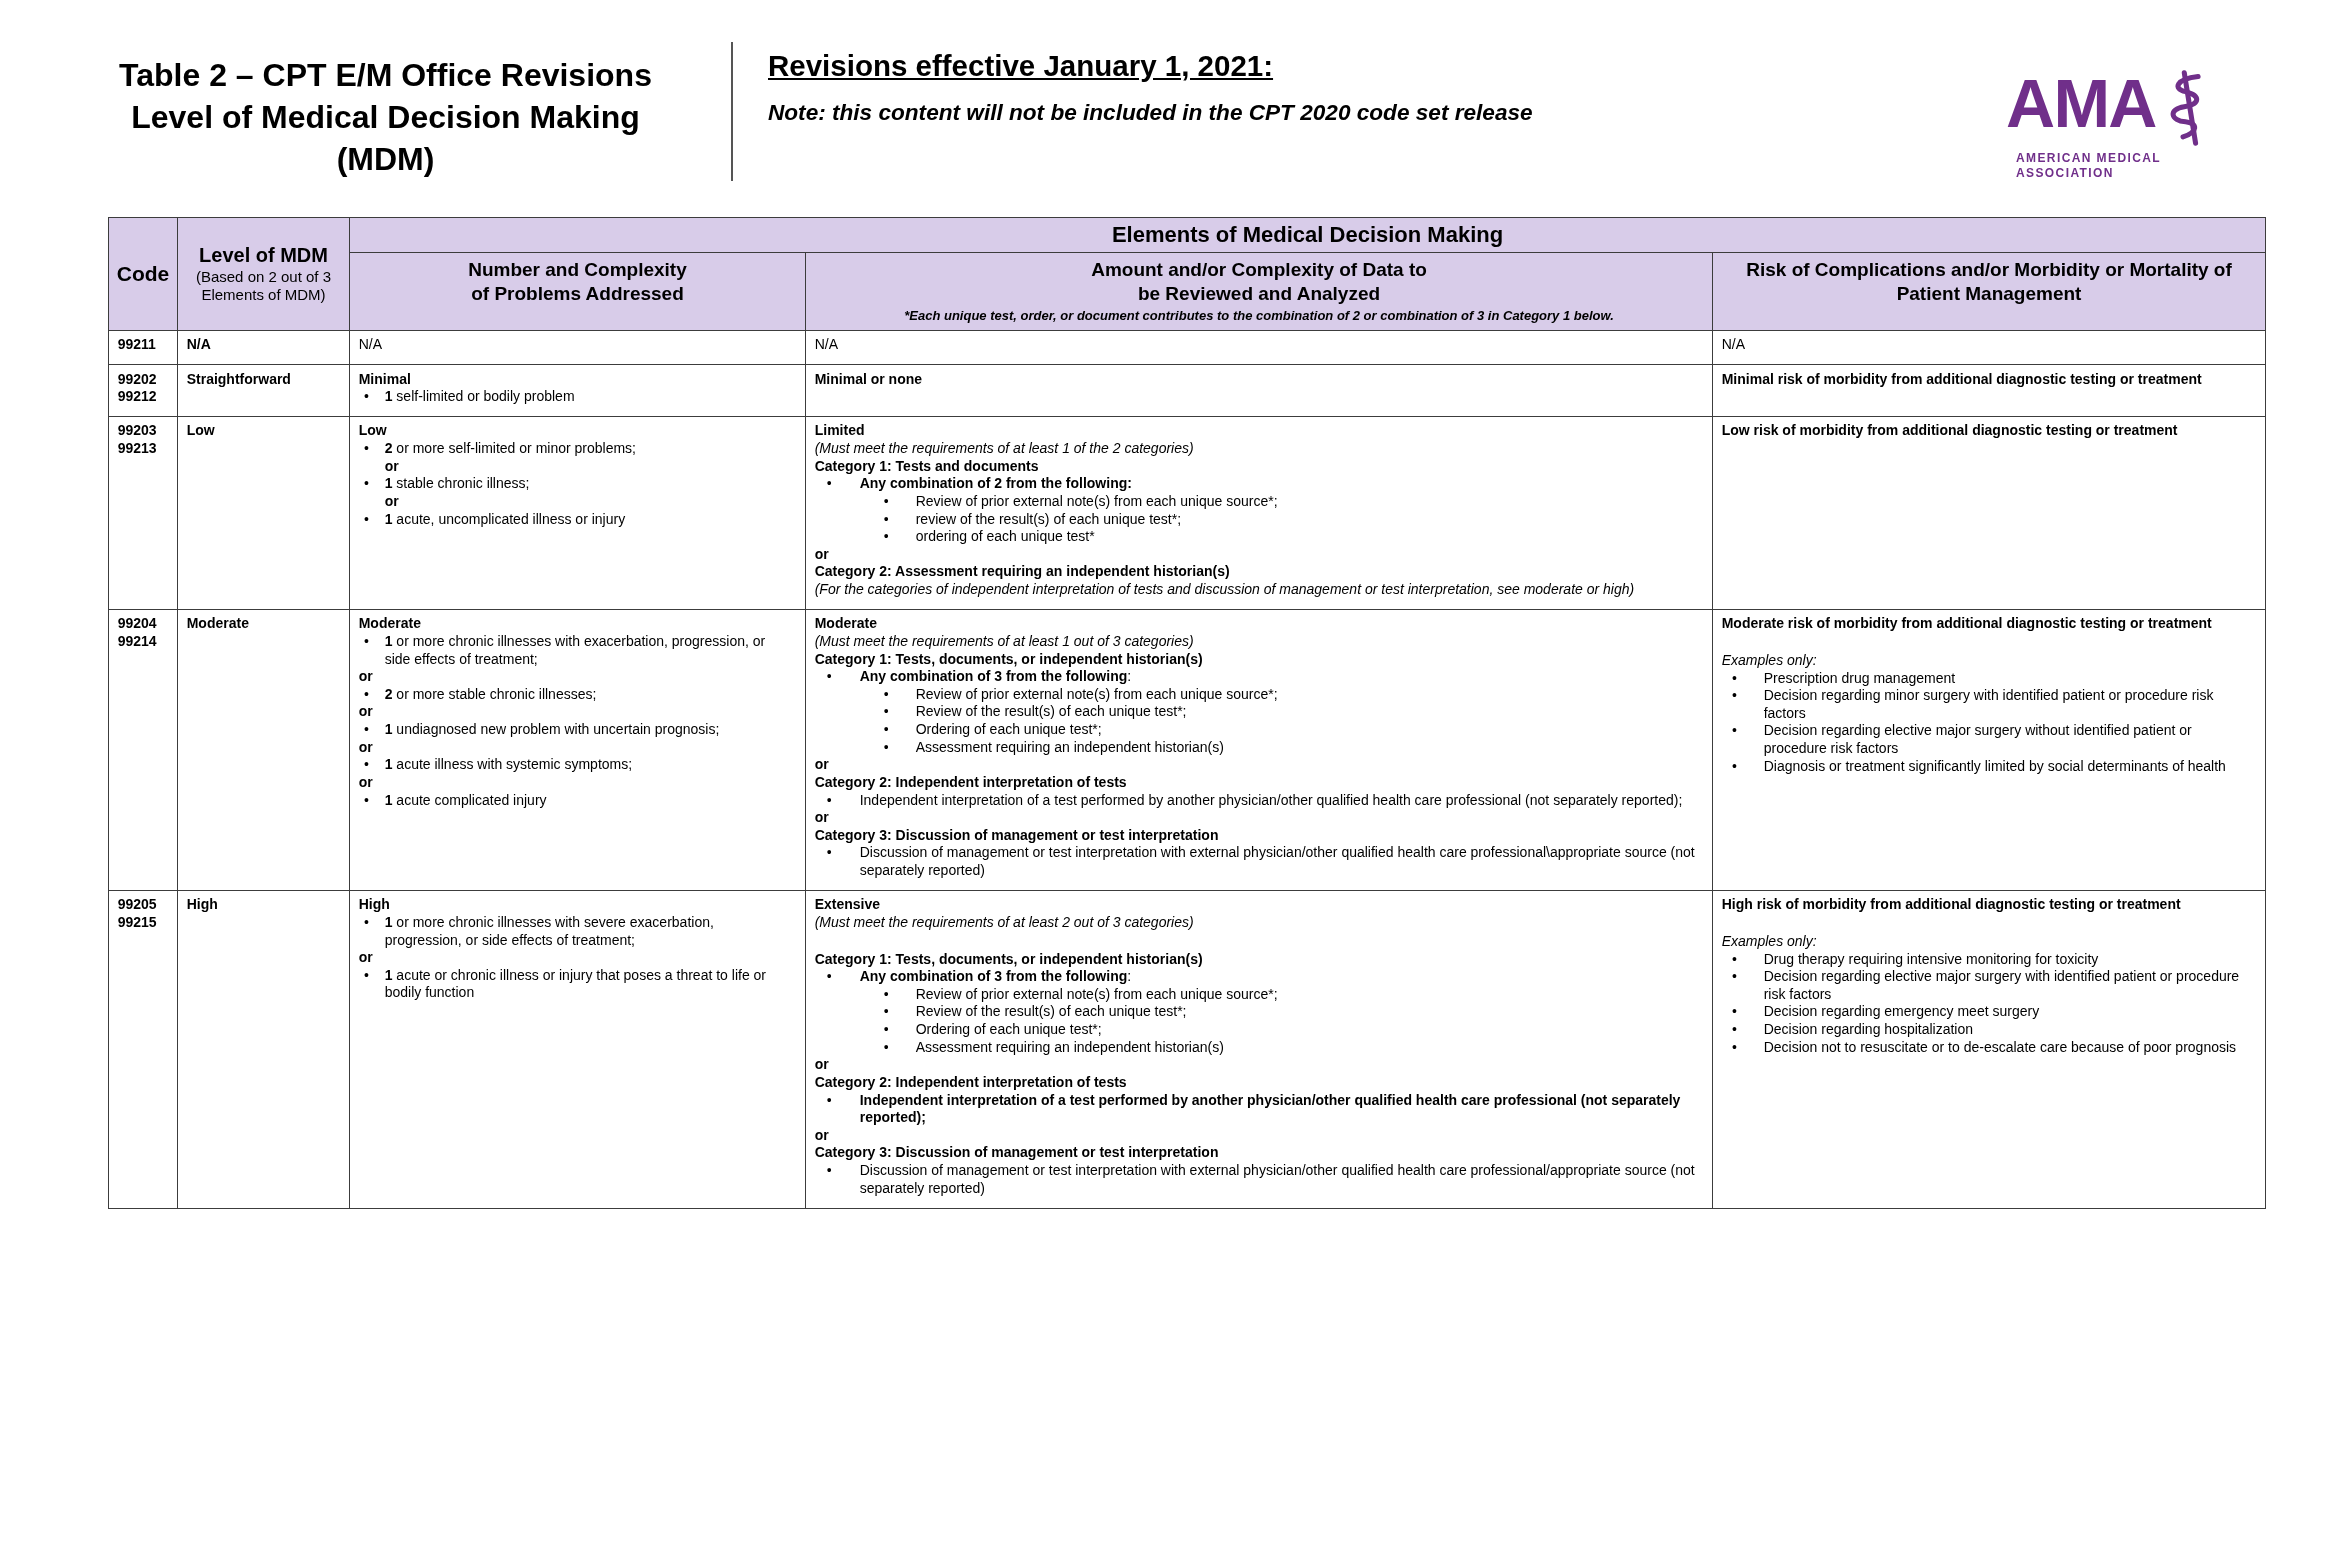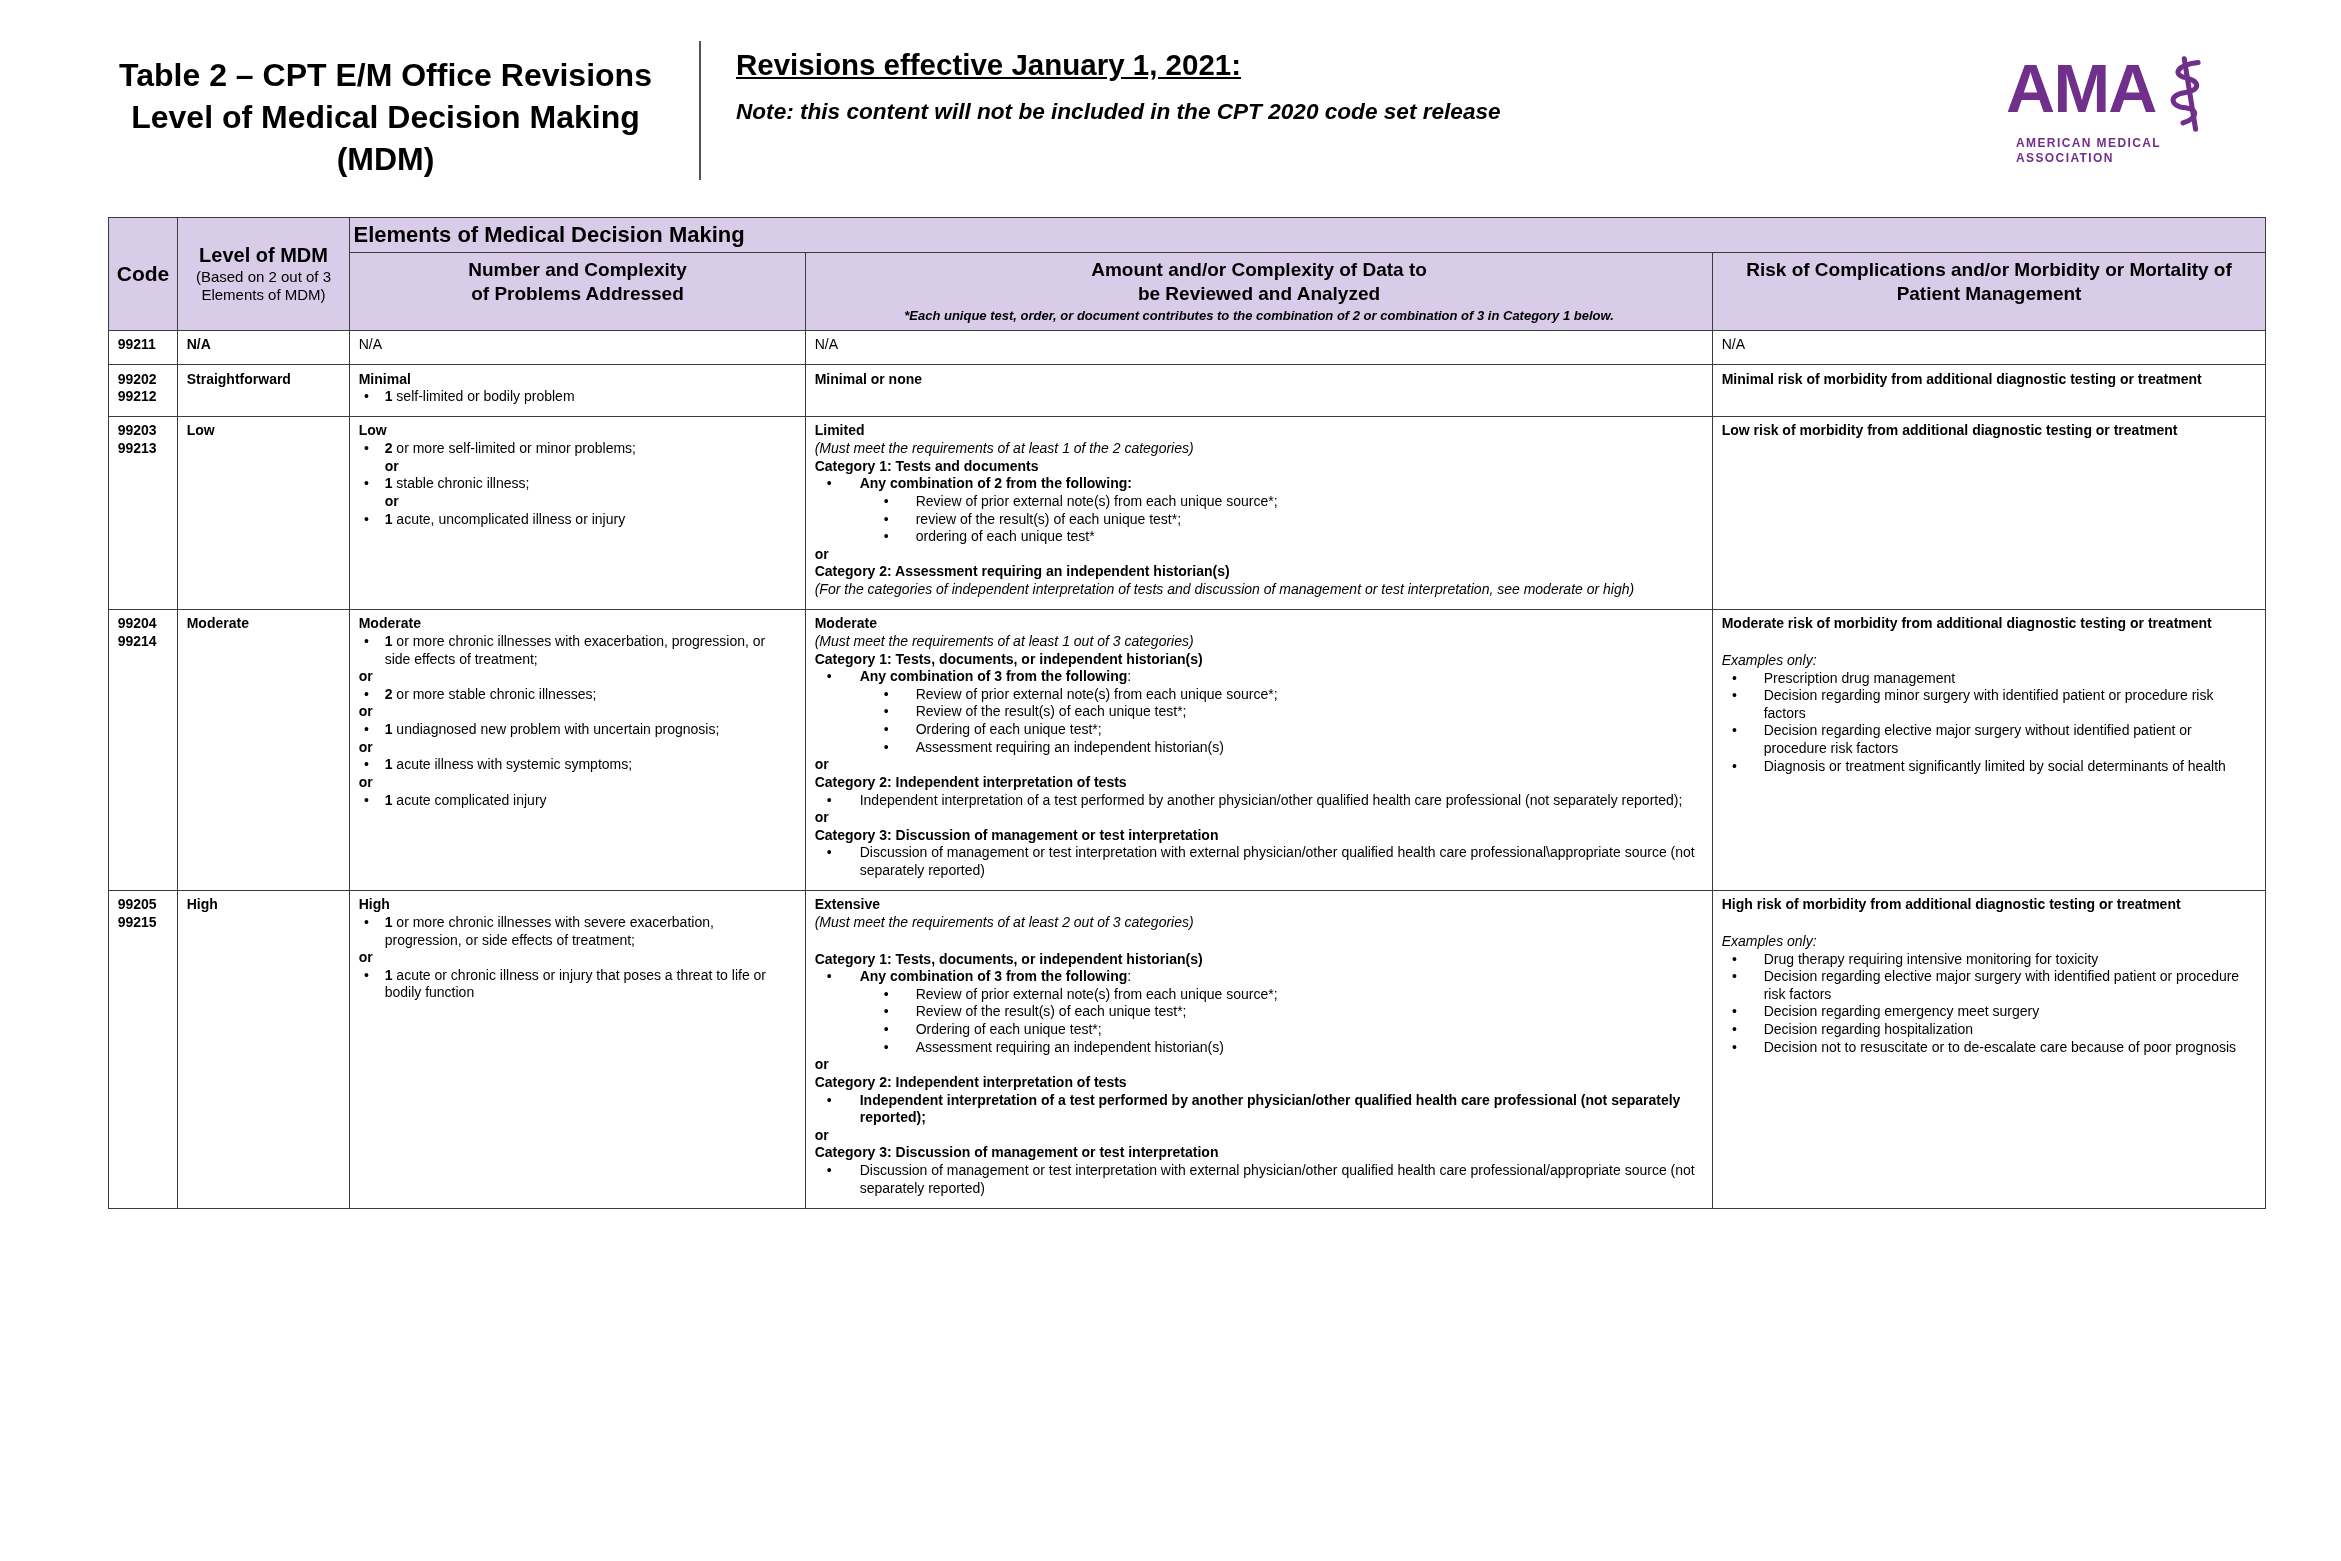--- a/index.html
+++ b/index.html
@@ -10,40 +10,40 @@
   }
   *{box-sizing:border-box;}
   html,body{margin:0;padding:0;}
   body{
     width:2342px;height:1561px;overflow:hidden;background:#ffffff;color:#000;
     font-family:"Liberation Sans", sans-serif;
   }
   .page{padding:40px 76px 0 108px;}
 
   
-  .top{display:flex;align-items:center;}
+  .top{display:flex;align-items:flex-end;gap:32px;}
   .title-block{
     width:555px;text-align:center;font-weight:bold;font-size:32px;line-height:1.32;padding-top:14px;
   }
   .rev-block{
     border-left:2.6px solid #555;margin-left:36px;padding-left:35px;flex:1;min-height:139px;padding-top:7px;
   }
   .rev-title{font-size:29.5px;font-weight:bold;text-decoration:underline;margin-bottom:17.3px;}
   .rev-note{font-size:22.6px;font-weight:bold;font-style:italic;}
   .logo-block{width:260px;color:var(--brand);padding-top:1.7px;}
   .logo-row{display:flex;align-items:flex-start;}
   .logo-acronym{font-size:68px;font-weight:800;line-height:0.95;letter-spacing:-1.7px;}
   .caduceus{margin-left:1.7px;margin-top:-1.7px;}
   .logo-sub{font-size:12px;font-weight:700;letter-spacing:1.4px;line-height:1.25;margin-top:3.5px;margin-left:10px;}
 
   
   table.mdm{border-collapse:collapse;margin-top:36px;width:2158px;table-layout:fixed;}
   .mdm th,.mdm td{border:1.7px solid var(--border);}
   .mdm thead th{background:var(--lavender);}
-  .th-elements{font-size:22px;font-weight:bold;text-align:left;padding:4.3px 3.5px;}
+  .th-elements{font-size:22px;font-weight:bold;text-align:center;padding:4.3px 3.5px;}
   .th-col{font-size:19px;font-weight:bold;padding:5.2px 8.7px 7px;text-align:center;vertical-align:top;line-height:1.25;}
   .th-note{font-size:13px;font-style:italic;font-weight:bold;margin-top:1.7px;line-height:1.2;}
   .th-code{font-size:21px;font-weight:bold;text-align:center;vertical-align:middle;padding:3.5px;}
   .th-level{vertical-align:middle;text-align:center;padding:3.5px;}
   .th-level-title{font-size:20px;font-weight:bold;}
   .th-level-sub{font-size:15px;font-weight:normal;line-height:1.2;margin-top:1.7px;}
 
   .mdm tbody td{padding:5.2px 10.4px 10.4px 8.7px;vertical-align:top;font-size:14px;line-height:1.26;margin-left:32px;}
   .code-cell{font-weight:bold;}
   .level-cell{font-weight:bold;}

